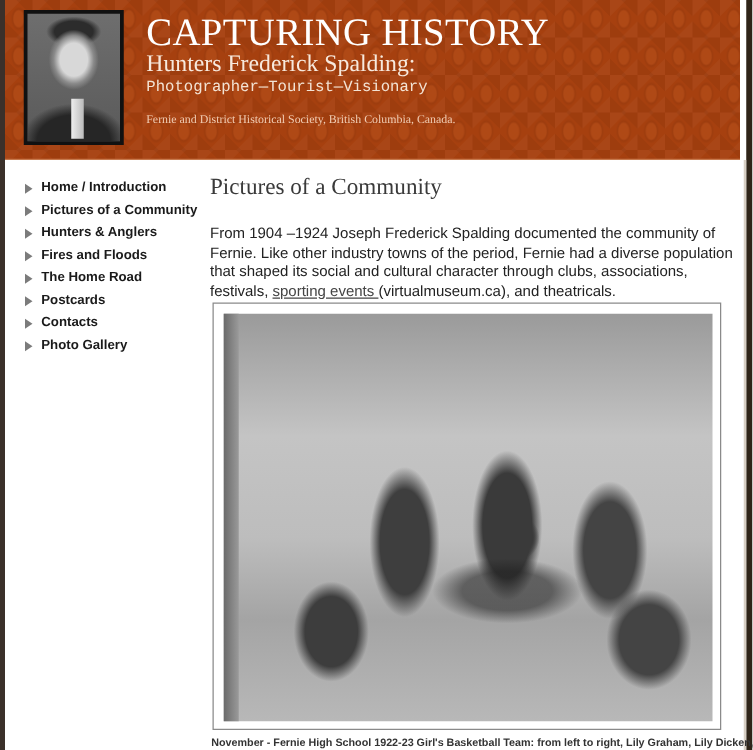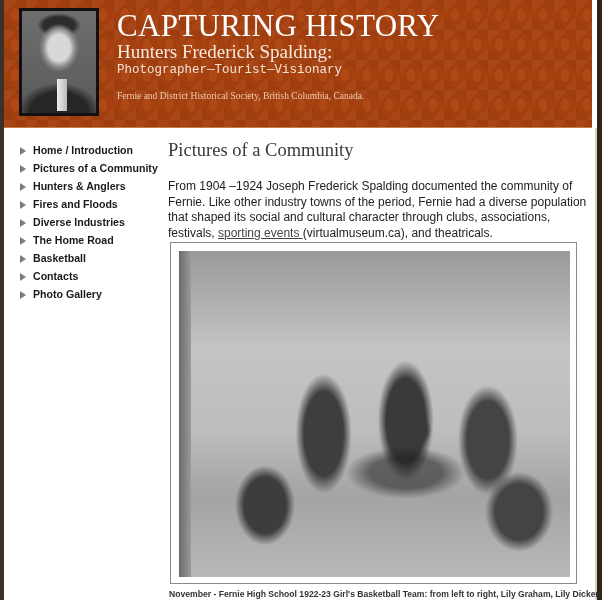--- a/index.html
+++ b/index.html
@@ -134,29 +134,25 @@
   <div class="nav-item">
     <span class="nav-arrow"></span>
     <span class="nav-label">Hunters &amp; Anglers</span>
   </div>
   <div class="nav-item">
     <span class="nav-arrow"></span>
     <span class="nav-label">Fires and Floods</span>
   </div>
   <div class="nav-item">
     <span class="nav-arrow"></span>
-    <span class="nav-label">Diverse Industries</span>
-  </div>
-  <div class="nav-item">
-    <span class="nav-arrow"></span>
     <span class="nav-label">The Home Road</span>
   </div>
   <div class="nav-item">
     <span class="nav-arrow"></span>
-    <span class="nav-label">Basketball</span>
+    <span class="nav-label">Postcards</span>
   </div>
   <div class="nav-item">
     <span class="nav-arrow"></span>
     <span class="nav-label">Contacts</span>
   </div>
   <div class="nav-item">
     <span class="nav-arrow"></span>
     <span class="nav-label">Photo Gallery</span>
   </div>
 </nav>

